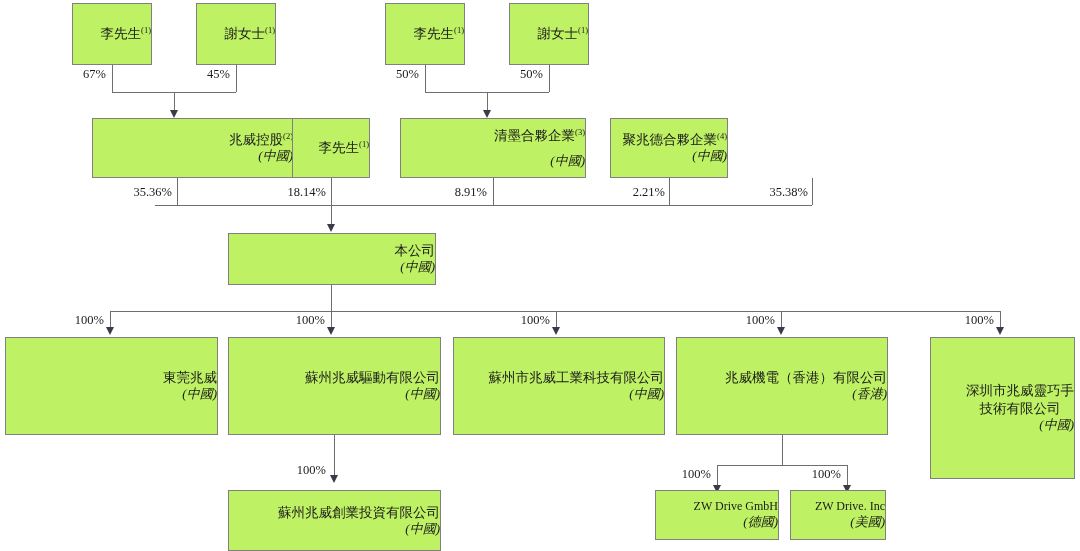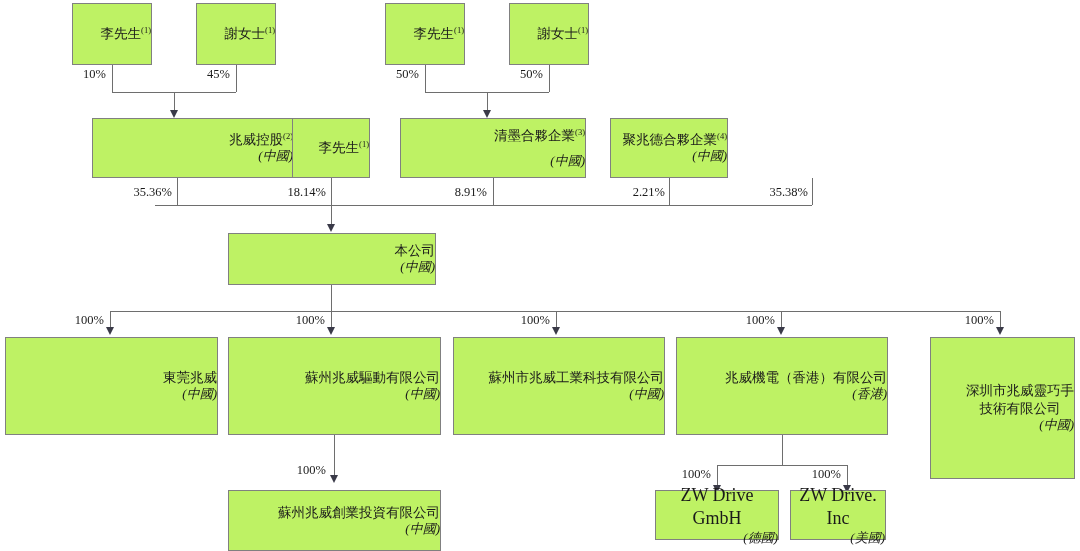--- a/index.html
+++ b/index.html
@@ -34,21 +34,21 @@
   }
   .node .nm sup {
     font-size: 8.5px;
     vertical-align: super;
     line-height: 0;
   }
   .node .loc {
     font-size: 13px;
     font-style: italic;
   }
-  .node.latin .nm { font-size: 18px; font-style: normal; }
+  .node.latin .nm { font-size: 12px; font-style: normal; }
   .node.latin .loc { font-size: 13px; }
 
   .hline {
     position: absolute;
     height: 0;
     border-top: 1px solid #6e6e6e;
   }
   .vline {
     position: absolute;
     width: 0;
@@ -89,21 +89,21 @@
 
   <div class="node" style="left:509px; top:3px; width:80px; height:62px;">
     <div class="nm"><span>謝女士</span><sup>(1)</sup></div>
   </div>
 
   <div class="vline" style="left:112px; top:65px; height:27px;"></div>
   <div class="vline" style="left:236px; top:65px; height:27px;"></div>
   <div class="hline" style="left:112px; top:92px; width:124px;"></div>
   <div class="vline" style="left:174px; top:92px; height:22px;"></div>
   <div class="arrow" style="left:169.5px; top:110px;"></div>
-  <div class="pct" style="left:64px; top:67px; width:42px;">10%</div>
+  <div class="pct" style="left:64px; top:67px; width:42px;">67%</div>
   <div class="pct" style="left:188px; top:67px; width:42px;">45%</div>
 
   <div class="vline" style="left:425px; top:65px; height:27px;"></div>
   <div class="vline" style="left:549px; top:65px; height:27px;"></div>
   <div class="hline" style="left:425px; top:92px; width:124px;"></div>
   <div class="vline" style="left:487px; top:92px; height:22px;"></div>
   <div class="arrow" style="left:482.5px; top:110px;"></div>
   <div class="pct" style="left:377px; top:67px; width:42px;">50%</div>
   <div class="pct" style="left:501px; top:67px; width:42px;">50%</div>
 

